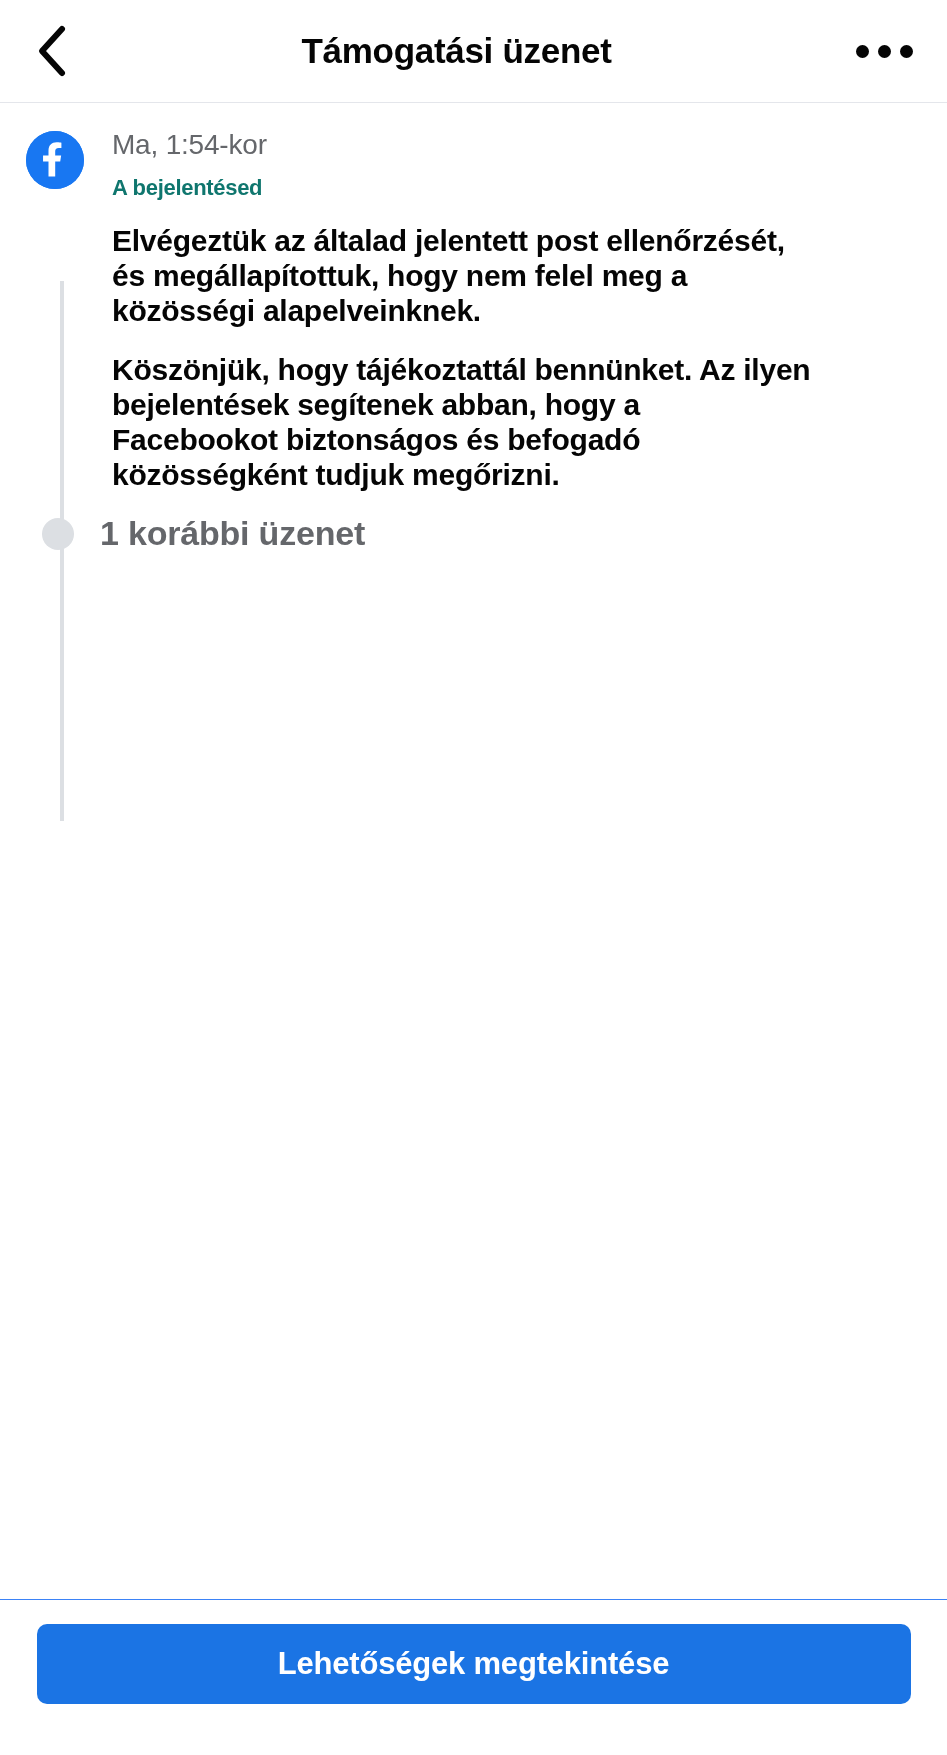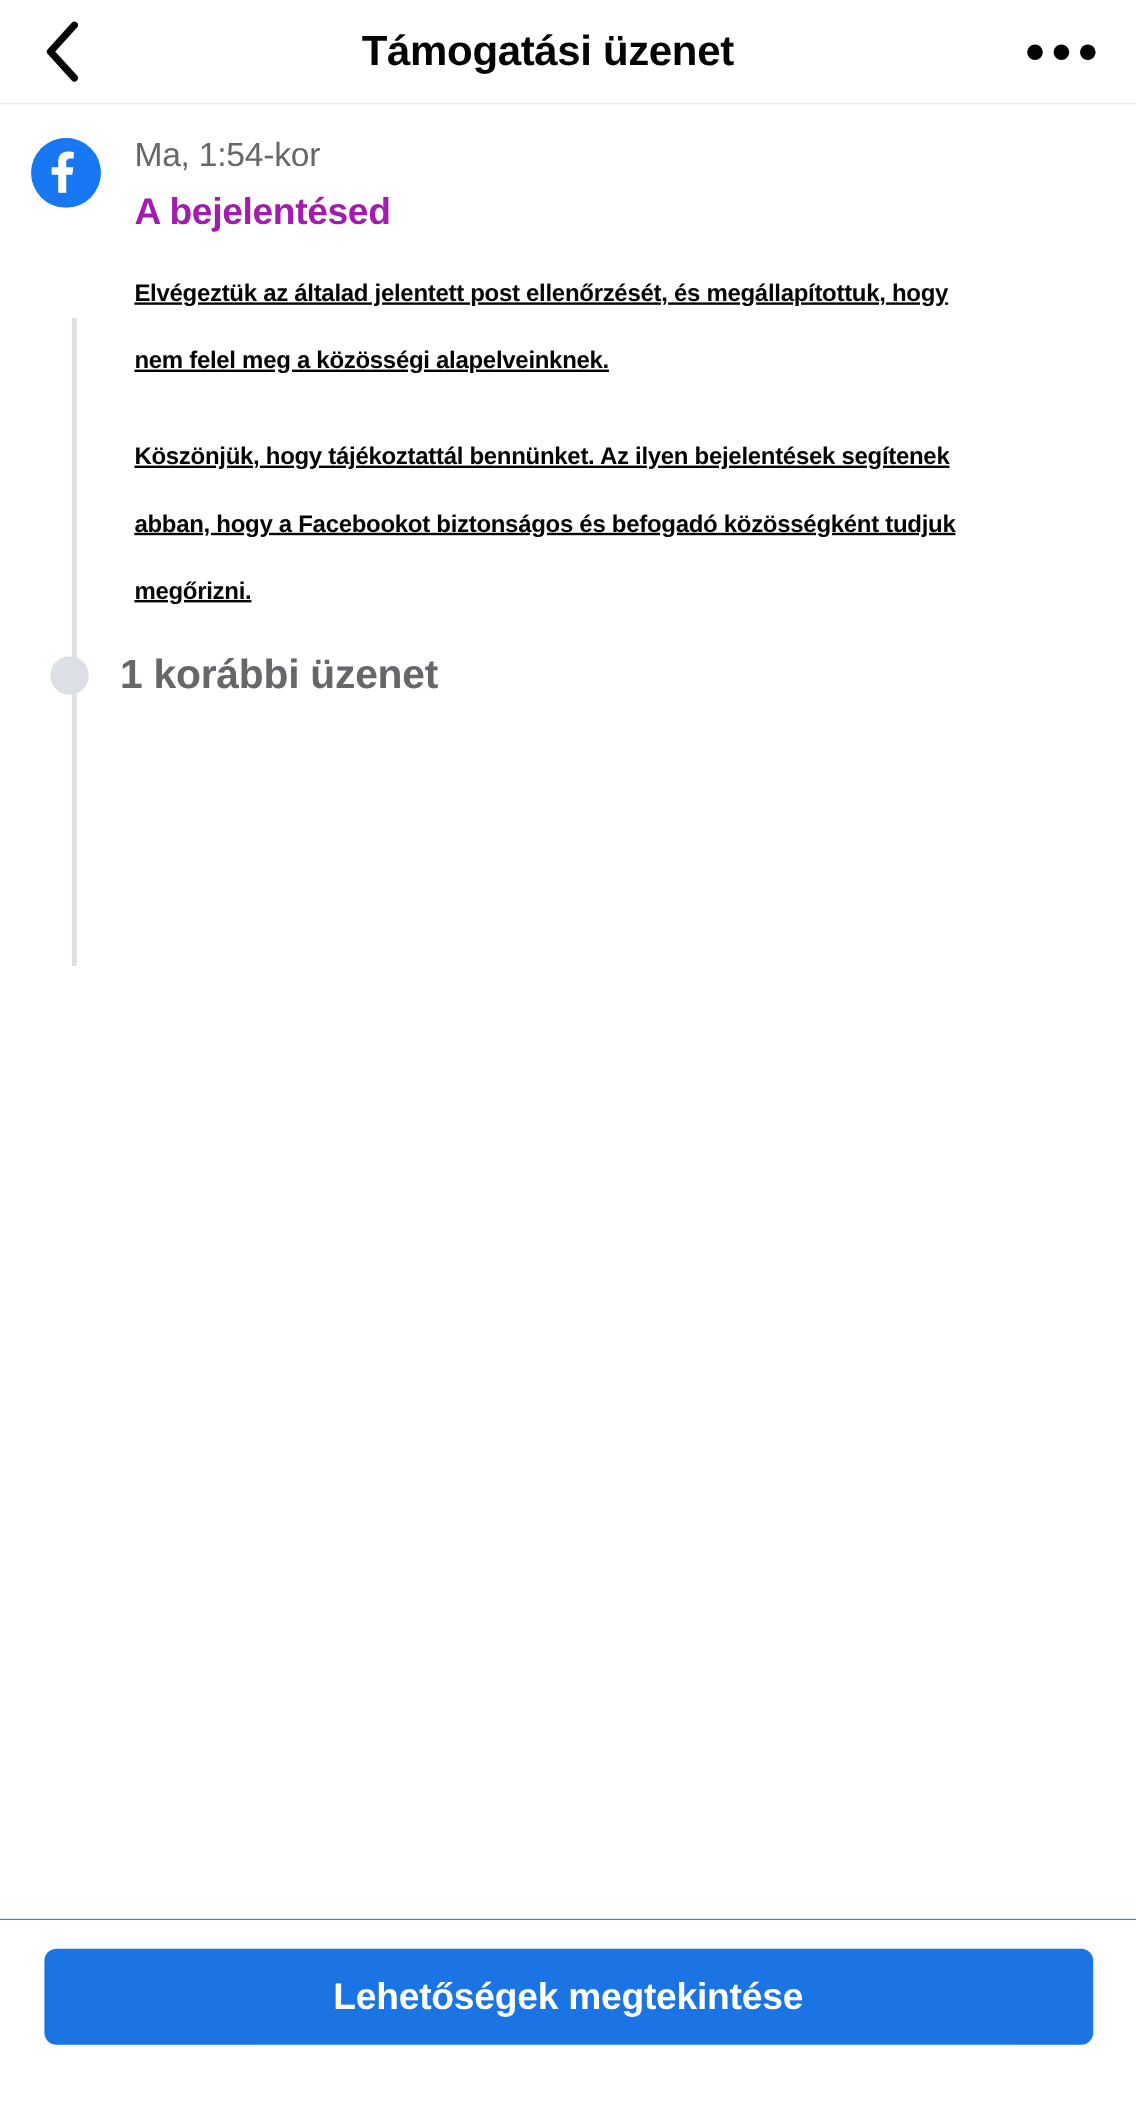--- a/index.html
+++ b/index.html
@@ -11,21 +11,21 @@
     width: 947px;
     height: 1755px;
     font-family: "Liberation Sans", sans-serif;
     color: #050505;
     overflow: hidden;
     position: relative;
   }
 
   
   .header {
-    height: 87px;
+    height: 103px;
     display: flex;
     align-items: center;
     justify-content: space-between;
     padding: 0 34px;
     box-sizing: border-box;
     border-bottom: 1px solid #e4e6eb;
     background: #ffffff;
   }
   .back-btn {
     width: 56px;
@@ -105,35 +105,34 @@
     padding-top: 2px;
   }
   .timestamp {
     font-size: 28px;
     color: #65676b;
     font-weight: 500;
     margin-bottom: 14px;
     letter-spacing: -0.2px;
   }
   .msg-title {
-    font-size: 31px;
-    font-weight: bold;
-    color: #a21caf;
+    font-size: 22px;
+    font-weight: bold;
+    color: #0f766e;
     margin: 0 0 22px 0;
     letter-spacing: -0.3px;
   }
   .msg-para {
-    font-size: 20px;
-    line-height: 56px;
+    font-size: 30px;
+    line-height: 35px;
     font-weight: bold;
     color: #050505;
     margin: 0 0 24px 0;
     letter-spacing: -0.25px;
     max-width: 700px;
-    text-decoration: underline;
   }
   .msg-para:last-child { margin-bottom: 0; }
 
   
   .earlier-row {
     display: flex;
     align-items: center;
     padding: 22px 34px 0 42px;
     cursor: pointer;
   }

